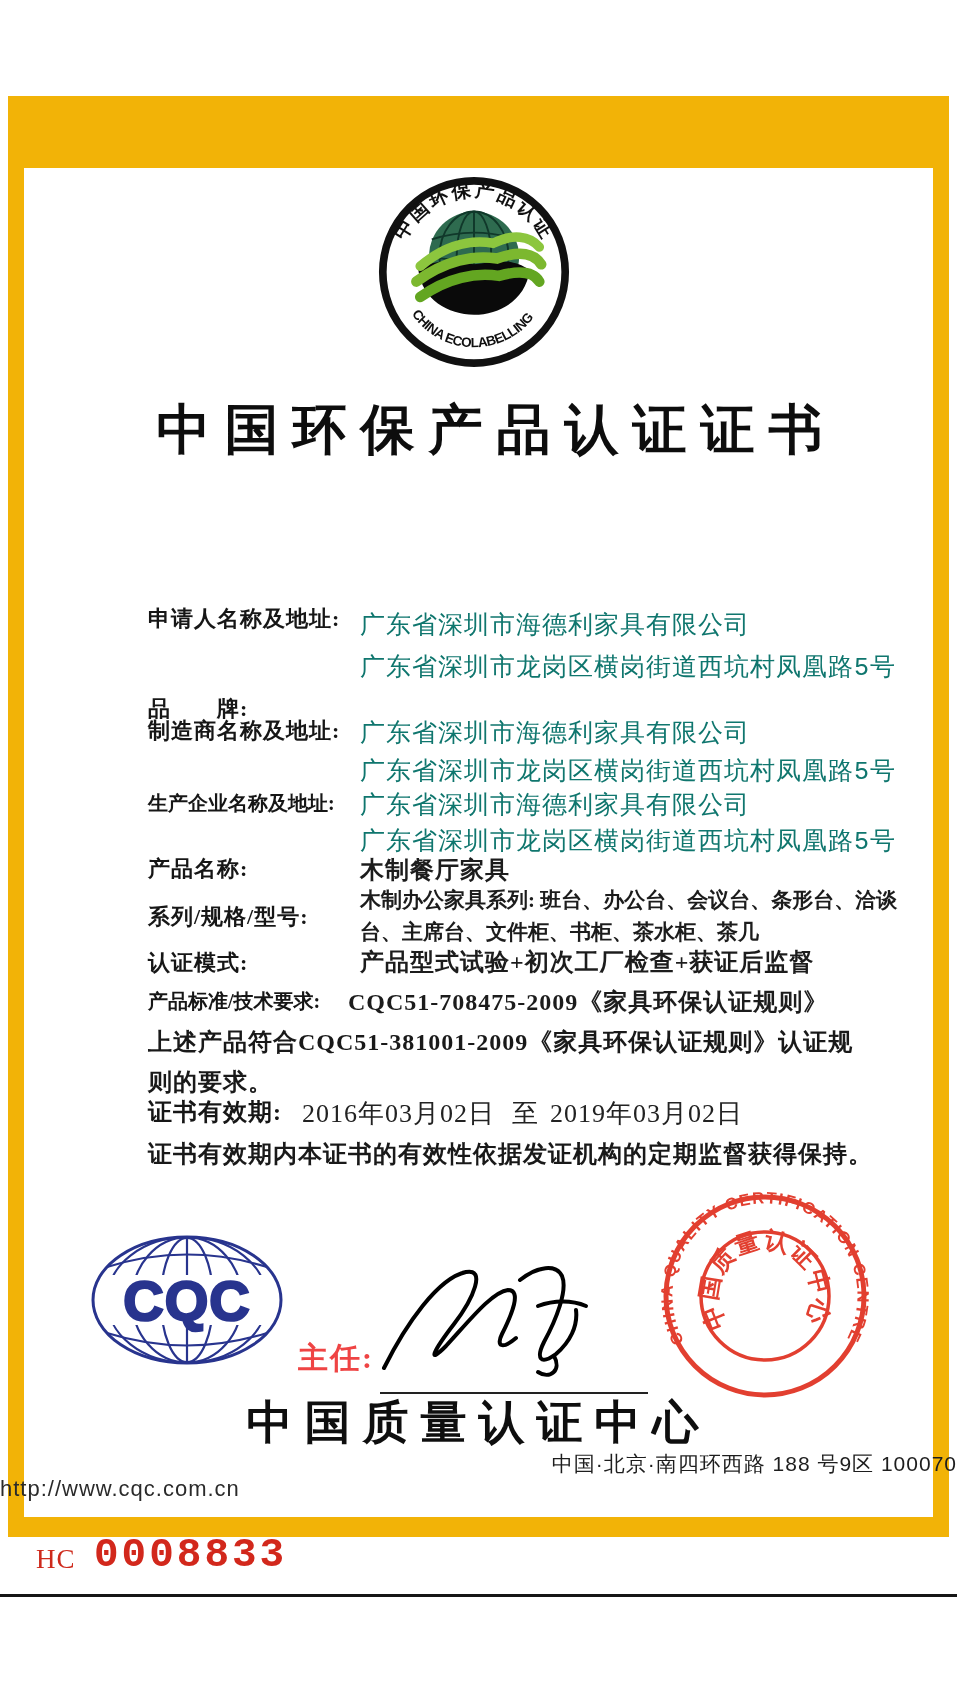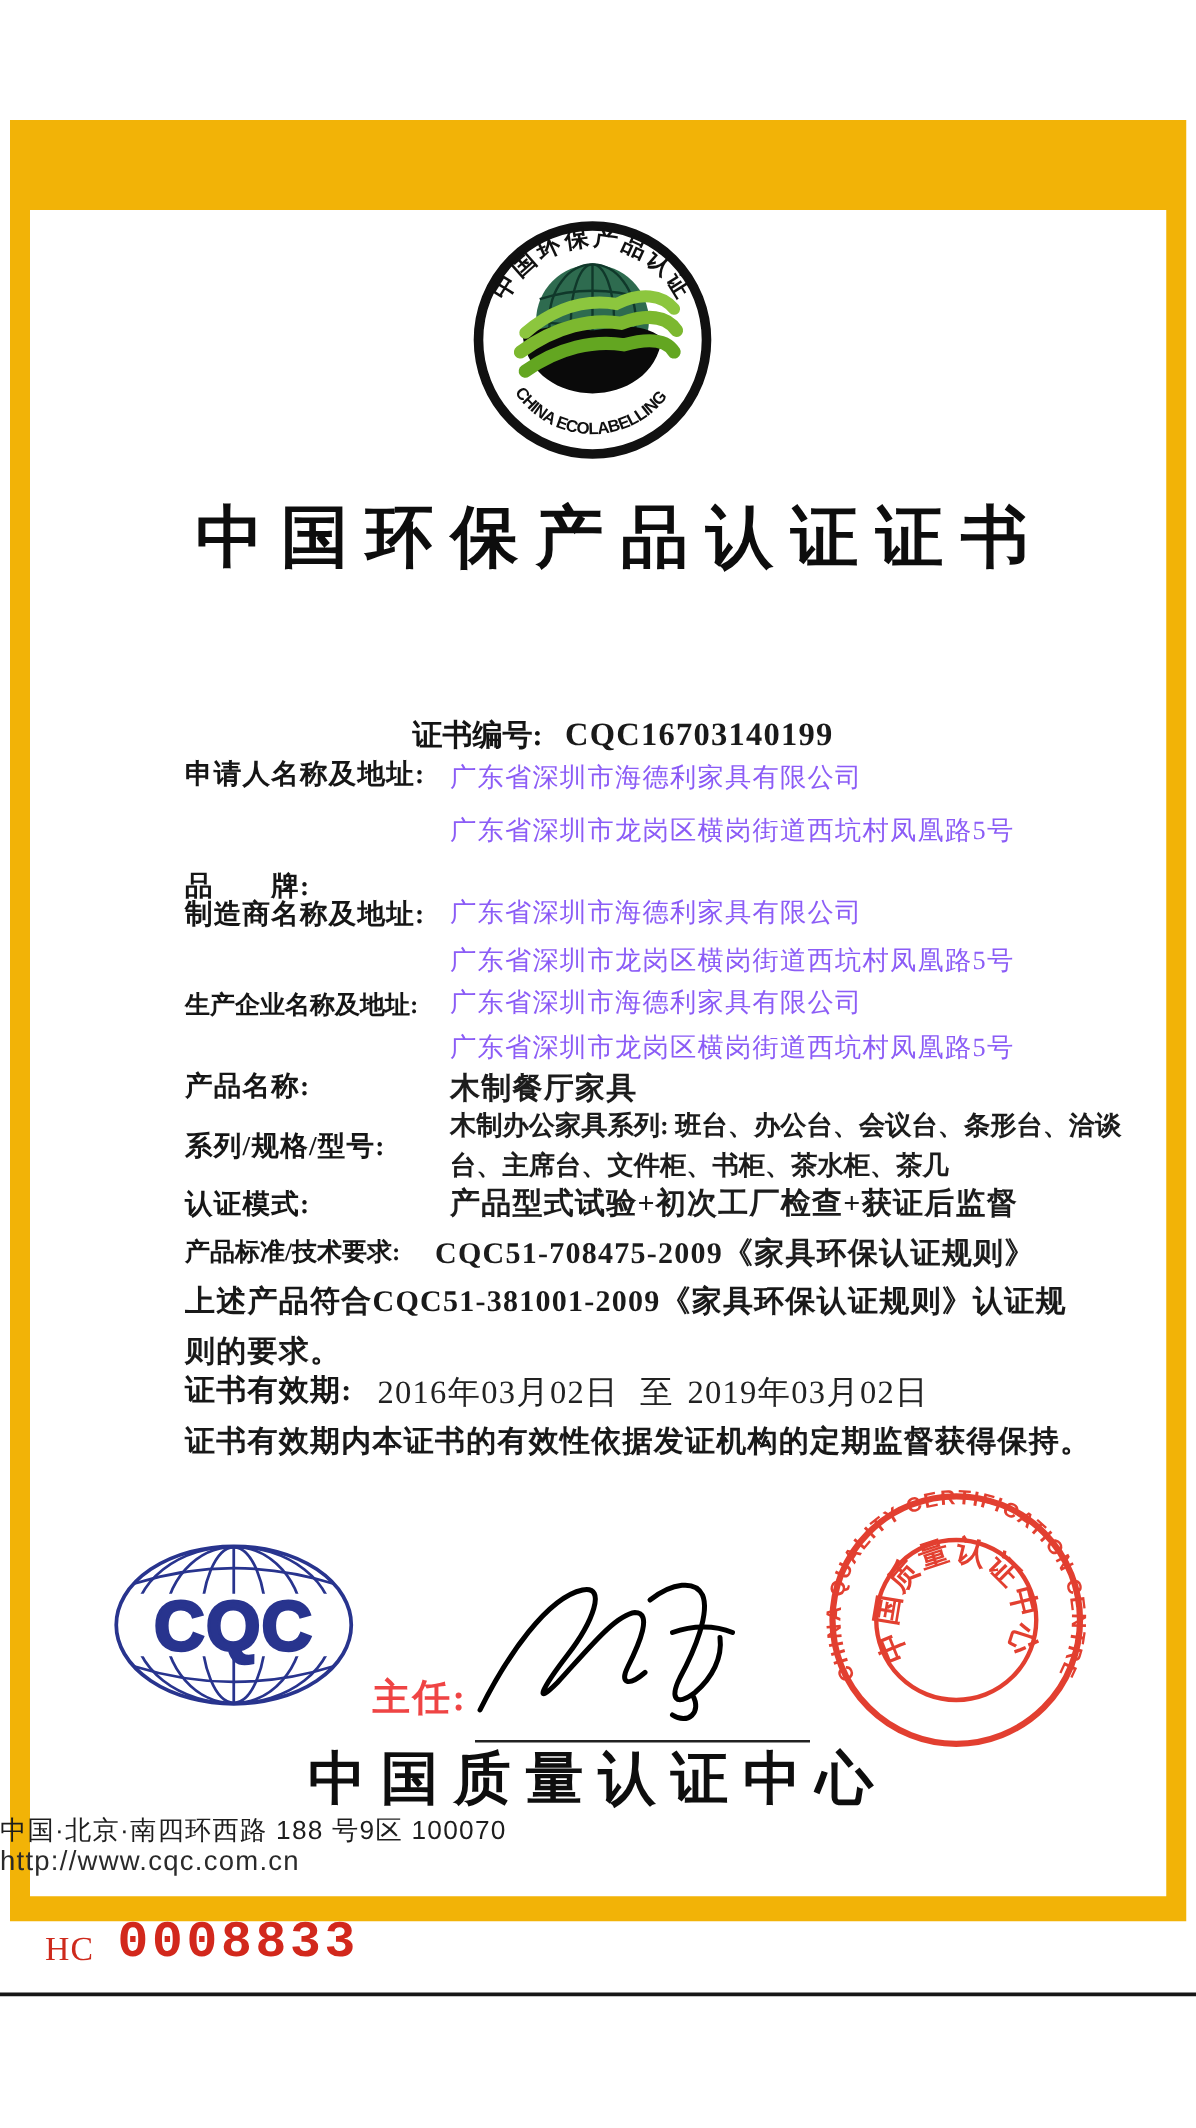--- a/index.html
+++ b/index.html
@@ -13,39 +13,39 @@
   
   .cert-title{position:absolute;left:0;top:394px;width:957px;text-align:center;
               font-family:"Liberation Sans",sans-serif;font-weight:bold;font-size:54px;
               letter-spacing:14px;color:#0d0d0d;white-space:nowrap;padding-left:18px;}
   
   .flabel{position:absolute;font-family:"Liberation Serif",serif;font-weight:bold;font-size:22px;
           color:#161616;letter-spacing:1px;white-space:nowrap;}
   .flabel.tight{font-size:20px;letter-spacing:0;}
   .fval{position:absolute;font-family:"Liberation Serif",serif;font-size:24px;color:#2d2d2d;
         letter-spacing:1px;white-space:nowrap;}
-  .fval.addr{font-size:21px;color:#8b5cf6;}
+  .fval.addr{font-size:25px;color:#0f766e;font-family:Liberation Mono, monospace;}
   .fval.kai{font-weight:bold;color:#1c1c1c;}
   .fval.small{font-size:21px;font-weight:bold;color:#1c1c1c;letter-spacing:0;}
   .certno-row{position:absolute;left:330px;top:572px;white-space:nowrap;}
   .certno-label{font-family:"Liberation Serif",serif;font-weight:bold;font-size:24px;color:#141414;}
   .certno-val{font-family:"Liberation Serif",serif;font-weight:bold;font-size:26px;color:#1a1a1a;
               letter-spacing:1px;margin-left:14px;}
   .para{position:absolute;left:148px;font-family:"Liberation Serif",serif;font-weight:bold;
         font-size:24px;color:#191919;line-height:40px;letter-spacing:1px;}
   .vdate{position:absolute;font-family:"Liberation Serif",serif;font-size:26px;color:#222;
          letter-spacing:1px;white-space:nowrap;}
   
   .director{position:absolute;left:298px;top:1338px;font-family:"Liberation Serif",serif;
             font-weight:bold;font-size:30px;color:#ef4444;letter-spacing:2px;text-align:center;}
   .sigline{position:absolute;left:380px;top:1392px;width:268px;height:2px;background:#222;}
   .org-name{position:absolute;left:0;top:1392px;width:957px;text-align:center;
             font-family:"Liberation Sans",sans-serif;font-weight:bold;font-size:46px;
             letter-spacing:12px;color:#0e0e0e;white-space:nowrap;}
-  .org-addr{position:absolute;left:0;top:1450px;width:957px;text-align:left;
+  .org-addr{position:absolute;left:0;top:1450px;width:957px;text-align:right;
             font-family:"Liberation Sans",sans-serif;font-size:21px;color:#1d1d1d;
             letter-spacing:1px;white-space:nowrap;}
   .org-url{position:absolute;left:0;top:1476px;width:957px;
            font-family:"Liberation Sans",sans-serif;font-size:22px;color:#2a2a2a;
            letter-spacing:1px;white-space:nowrap;}
   .stub-prefix{position:absolute;left:36px;top:1544px;font-family:"Liberation Serif",serif;
                font-size:27px;color:#CE2A1C;letter-spacing:1px;}
   .stub-number{position:absolute;left:94px;top:1532px;font-family:"Liberation Mono",monospace;
                font-weight:bold;font-size:41px;color:#D2281C;letter-spacing:3px;}
   .scan-line{position:absolute;left:0;top:1594px;width:957px;height:3px;background:#161616;}
@@ -86,24 +86,20 @@
     <text font-size="20" font-weight="bold" fill="#101010" letter-spacing="2">
       <textPath href="#eco-top" startOffset="2" textLength="182">中国环保产品认证</textPath>
     </text>
     <text font-size="14" font-weight="bold" fill="#101010" letter-spacing="1">
       <textPath href="#eco-bot" startOffset="2" textLength="150">CHINA ECOLABELLING</textPath>
     </text>
   </svg>
 
   <div class="cert-title">中国环保产品认证证书</div>
 
-  <div class="certno-row">
-    <span class="certno-label">证书编号:</span>
-    <span class="certno-val">CQC16703140199</span>
-  </div>
 
   <div>
     <div class="flabel" style="left:148px;top:604px">申请人名称及地址:</div>
     <div class="fval addr" style="left:360px;top:608px">广东省深圳市海德利家具有限公司</div>
     <div class="fval addr" style="left:360px;top:650px">广东省深圳市龙岗区横岗街道西坑村凤凰路5号</div>
   </div>
 
   <div>
     <div class="flabel" style="left:148px;top:694px">品　　牌:</div>
   </div>

